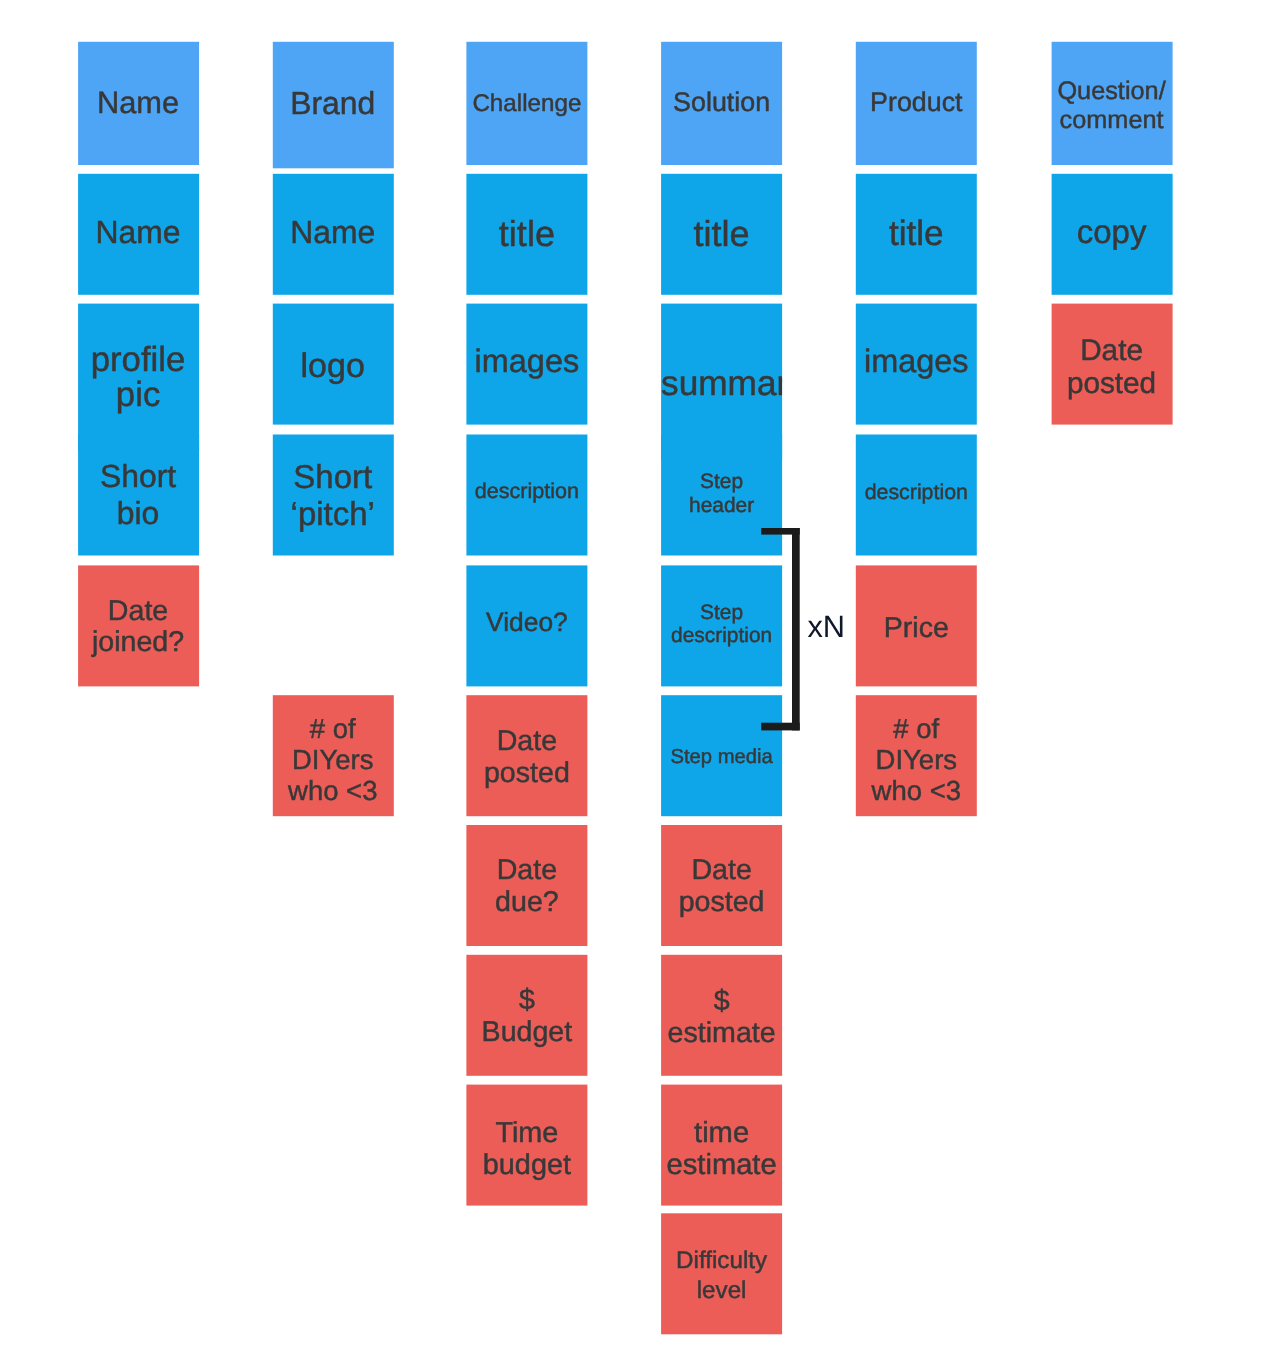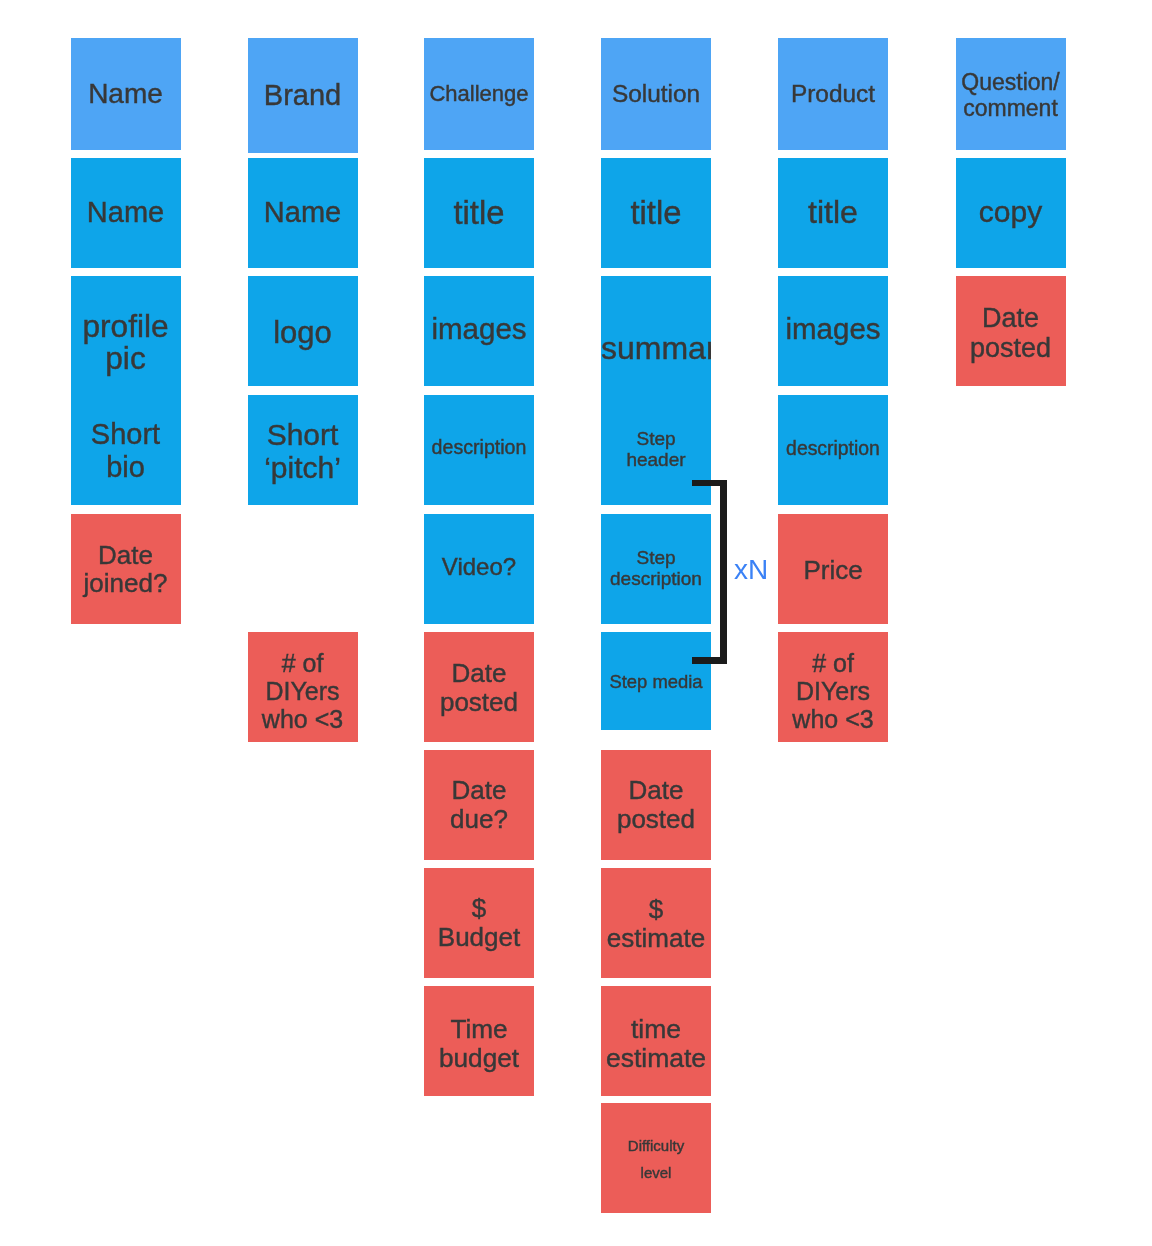--- a/index.html
+++ b/index.html
@@ -23,21 +23,21 @@
     -webkit-text-stroke:0.42px #383838;
     box-sizing:border-box;
     overflow:hidden;
   }
   .cell .lbl{display:block;width:110px;}
   .c-blue{background:#4ea5f5;}
   .c-yellow{background:#0ea5e9;}
   .c-red{background:#ec5d58;}
   .bracket{position:absolute;left:0;top:0;width:1152px;height:1246px;pointer-events:none;}
   .bracket-bar{position:absolute;background:#1b1b1b;}
-  .xn{position:absolute;color:#3b82f6;font-size:28px;line-height:22px;}
+  .xn{position:absolute;color:#0f172a;font-size:28px;line-height:22px;}
 </style>
 </head>
 <body>
 
 <div id="canvas">
     <div class="column" style="left: 70.5px;">
       <div class="cell c-blue" style="top: 38px; height: 112px; font-size: 28px; line-height: 33px; padding-bottom: 2px;">
         <span class="lbl">Name</span>
       </div>
       <div class="cell c-yellow" style="top: 158px; height: 110px; font-size: 29px; line-height: 33px; padding-bottom: 2px;">
@@ -108,33 +108,33 @@
       </div>
       <div class="cell c-yellow" style="top: 276px; height: 142px; font-size: 32px; line-height: 29px; padding-top: 2px; justify-content: center;">
         <span class="lbl">summary</span>
       </div>
       <div class="cell c-yellow" style="top: 394.5px; height: 110px; font-size: 19px; line-height: 21px; padding-bottom: 2px;">
         <span class="lbl">Step<br>header</span>
       </div>
       <div class="cell c-yellow" style="top: 513.5px; height: 110px; font-size: 19px; line-height: 21px; padding-bottom: 2px;">
         <span class="lbl">Step<br>description</span>
       </div>
-      <div class="cell c-yellow" style="top: 631.5px; height: 98px; font-size: 18.4px; line-height: 23px; padding-top: 2px; justify-content: flex-end;">
+      <div class="cell c-yellow" style="top: 631.5px; height: 110px; font-size: 18.4px; line-height: 23px; padding-top: 2px; justify-content: flex-end;">
         <span class="lbl">Step media</span>
       </div>
       <div class="cell c-red" style="top: 749.5px; height: 110px; font-size: 26px; line-height: 29px;">
         <span class="lbl">Date<br>posted</span>
       </div>
       <div class="cell c-red" style="top: 867.5px; height: 110px; font-size: 26px; line-height: 29px; padding-top: 2px;">
         <span class="lbl">$<br>estimate</span>
       </div>
       <div class="cell c-red" style="top: 985.5px; height: 110px; font-size: 26.5px; line-height: 29px; padding-top: 6px;">
         <span class="lbl">time<br>estimate</span>
       </div>
-      <div class="cell c-red" style="top: 1102.5px; height: 110px; font-size: 15px; line-height: 27px; padding-top: 2px;">
+      <div class="cell c-red" style="top: 1102.5px; height: 110px; font-size: 22px; line-height: 27px; padding-top: 2px;">
         <span class="lbl">Difficulty<br>level</span>
       </div>
     </div>
     <div class="column" style="left: 778px;">
       <div class="cell c-blue" style="top: 38px; height: 112px; font-size: 24.4px; line-height: 29px; padding-bottom: 2px; text-align: center;">
         <span class="lbl">Product</span>
       </div>
       <div class="cell c-yellow" style="top: 158px; height: 110px; font-size: 32px; line-height: 36px; padding-bottom: 2px;">
         <span class="lbl">title</span>
       </div>

